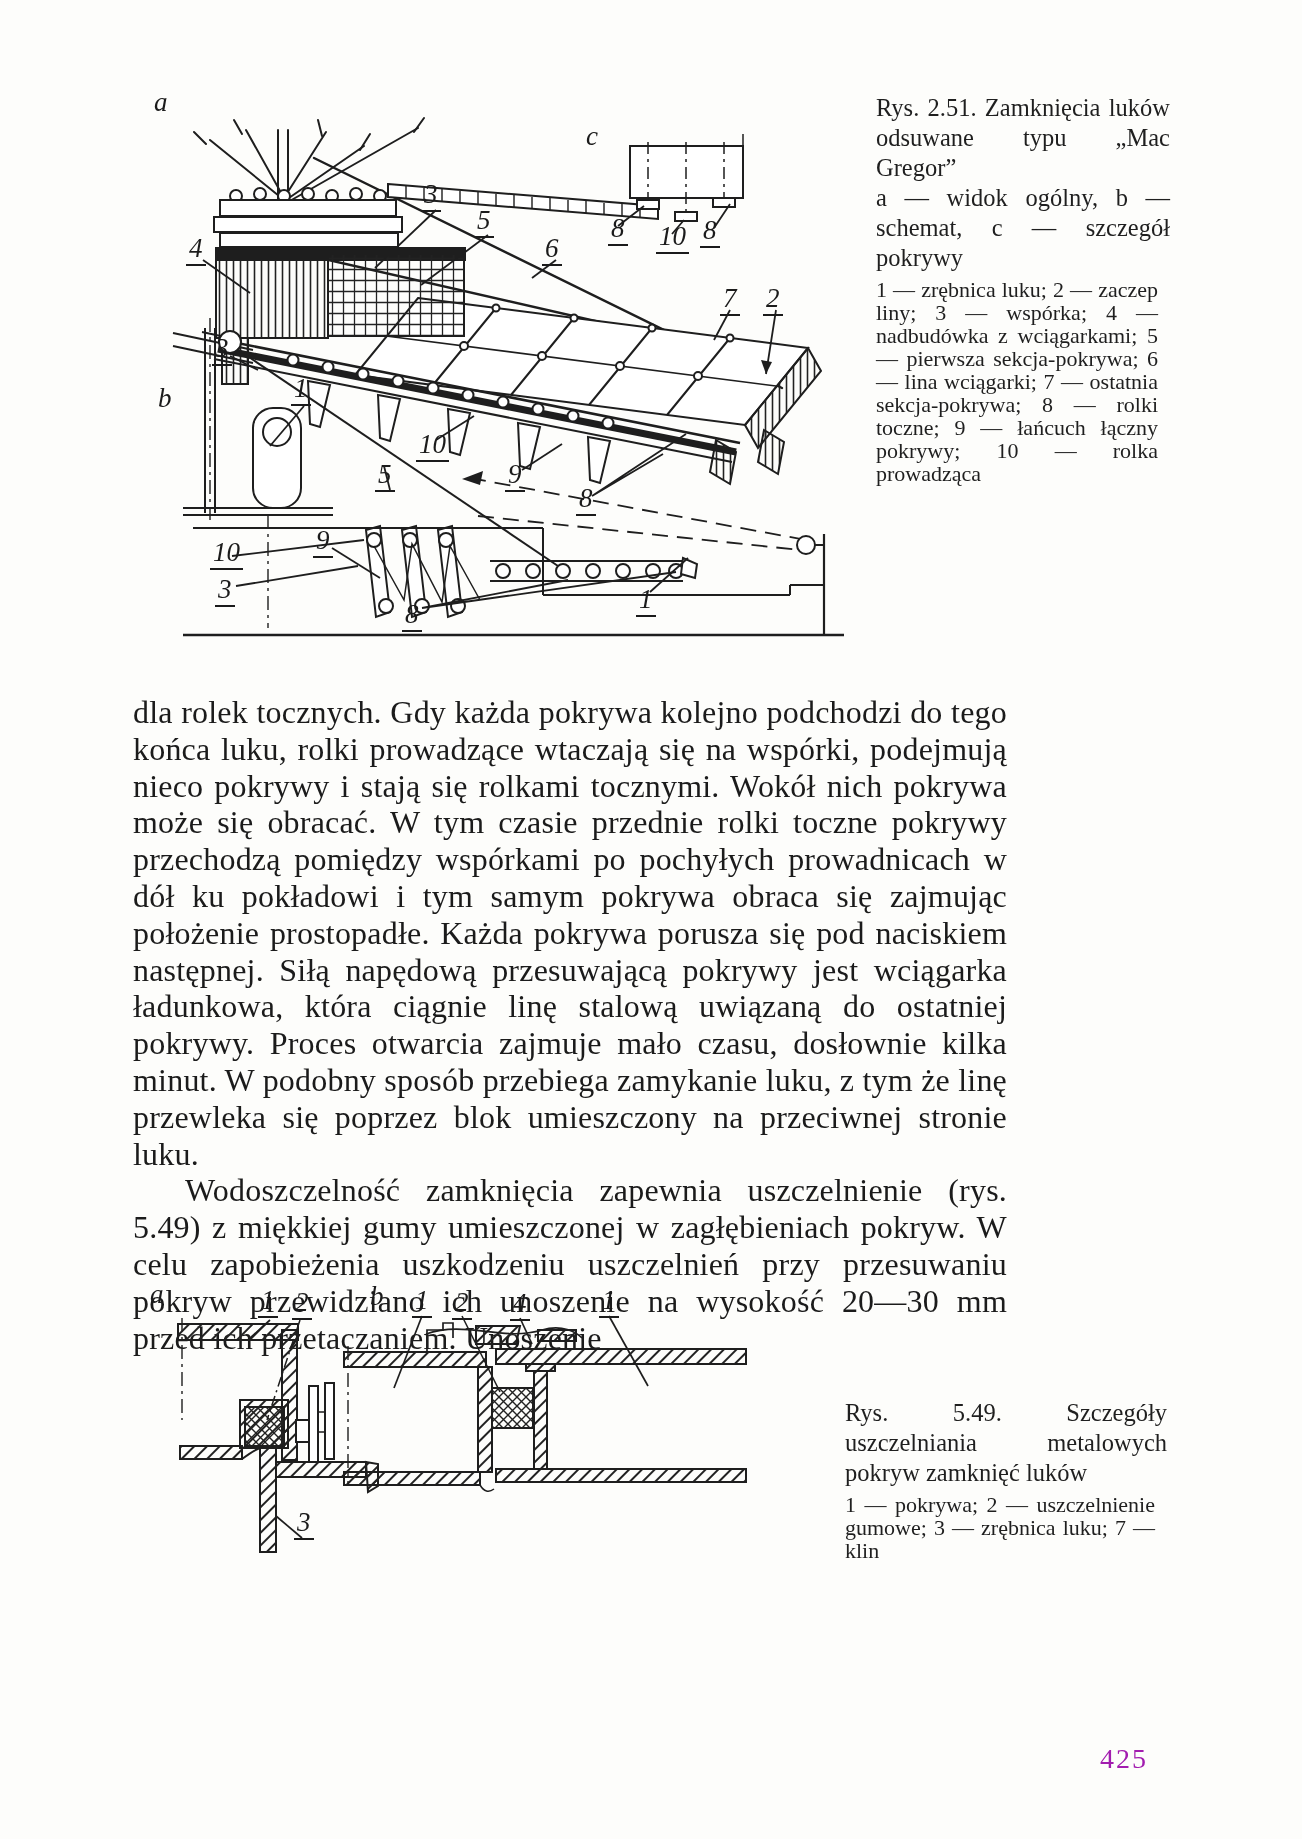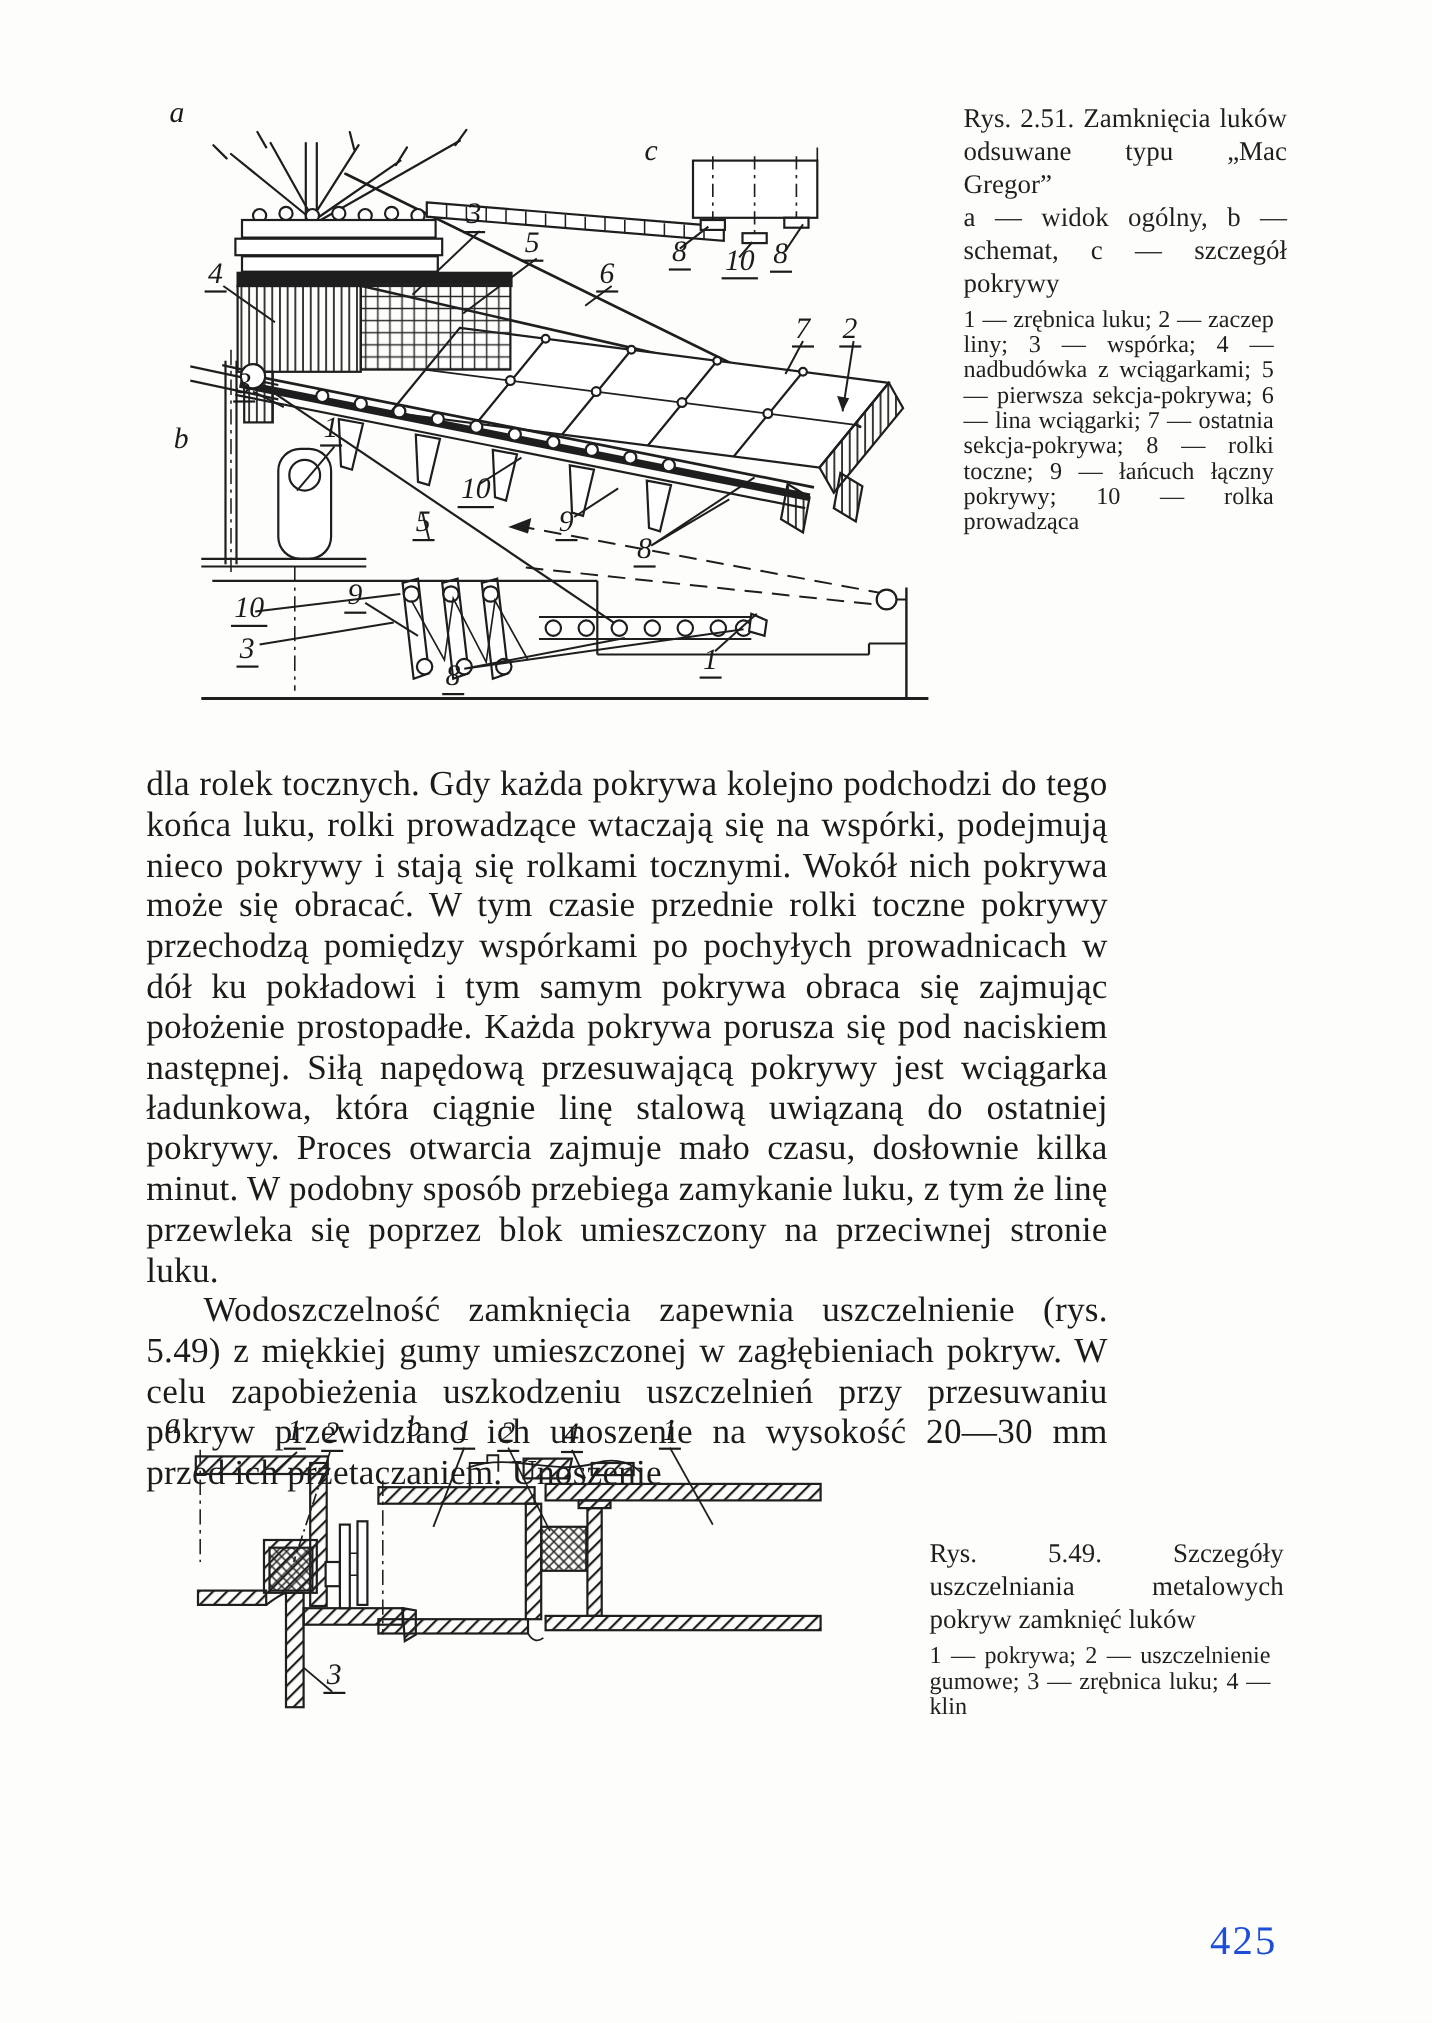--- a/index.html
+++ b/index.html
@@ -16,21 +16,21 @@
   .caption{position:absolute;text-align:justify;color:#1f1f1f;}
   .cap548{left:876px;top:93px;width:294px;}
   .cap549{left:845px;top:1398px;width:322px;}
   .cap-title,.cap-sub{font-size:24.5px;line-height:30px;margin:0;}
   .cap-legend{font-size:22px;line-height:23px;margin:5px 12px 0 0;}
   .bodytext{position:absolute;left:133px;top:694px;width:874px;}
   .bodytext p{margin:0;font-size:32px;line-height:36.8px;text-align:justify;letter-spacing:.2px;}
   .para2{text-indent:52px;}
   .para3{position:absolute;left:133px;top:1598px;width:874px;margin:0;
          font-size:26px;line-height:36.8px;text-align:justify;letter-spacing:.2px;}
-  .pagenum{position:absolute;left:1100px;top:1743px;font-size:37px;letter-spacing:2px;color:#1d4ed8;}
+  .pagenum{position:absolute;left:1100px;top:1743px;font-size:28px;letter-spacing:2px;color:#a21caf;}
 </style>
 </head>
 <body>
 
 <div class="page">
 
   <div class="figure fig548">
     <svg width="742" height="565" viewBox="0 0 742 565">
       <defs>
         <pattern id="vh" width="7" height="7" patternUnits="userSpaceOnUse">
@@ -292,18 +292,18 @@
         <span class="fig-label num" style="left: 164px; top: 228px;">3</span>
         <span class="fig-label num" style="left: 282px; top: 6px;">1</span>
         <span class="fig-label num" style="left: 322px; top: 8px;">2</span>
         <span class="fig-label num" style="left: 380px; top: 9px;">4</span>
         <span class="fig-label num" style="left: 469px; top: 6px;">1</span>
       </div>
   </div>
 
   <div class="caption cap549">
     <p class="cap-title">Rys. 5.49. Szczegóły uszczelniania metalowych pokryw zamknięć luków</p>
-    <p class="cap-legend">1 — pokrywa; 2 — uszczelnienie gumowe; 3 — zrębnica luku; 4 — klin</p>
+    <p class="cap-legend">1 — pokrywa; 2 — uszczelnienie gumowe; 3 — zrębnica luku; 7 — klin</p>
   </div>
 
 
   <div class="pagenum">425</div>
 </div>
 
 </body></html>

